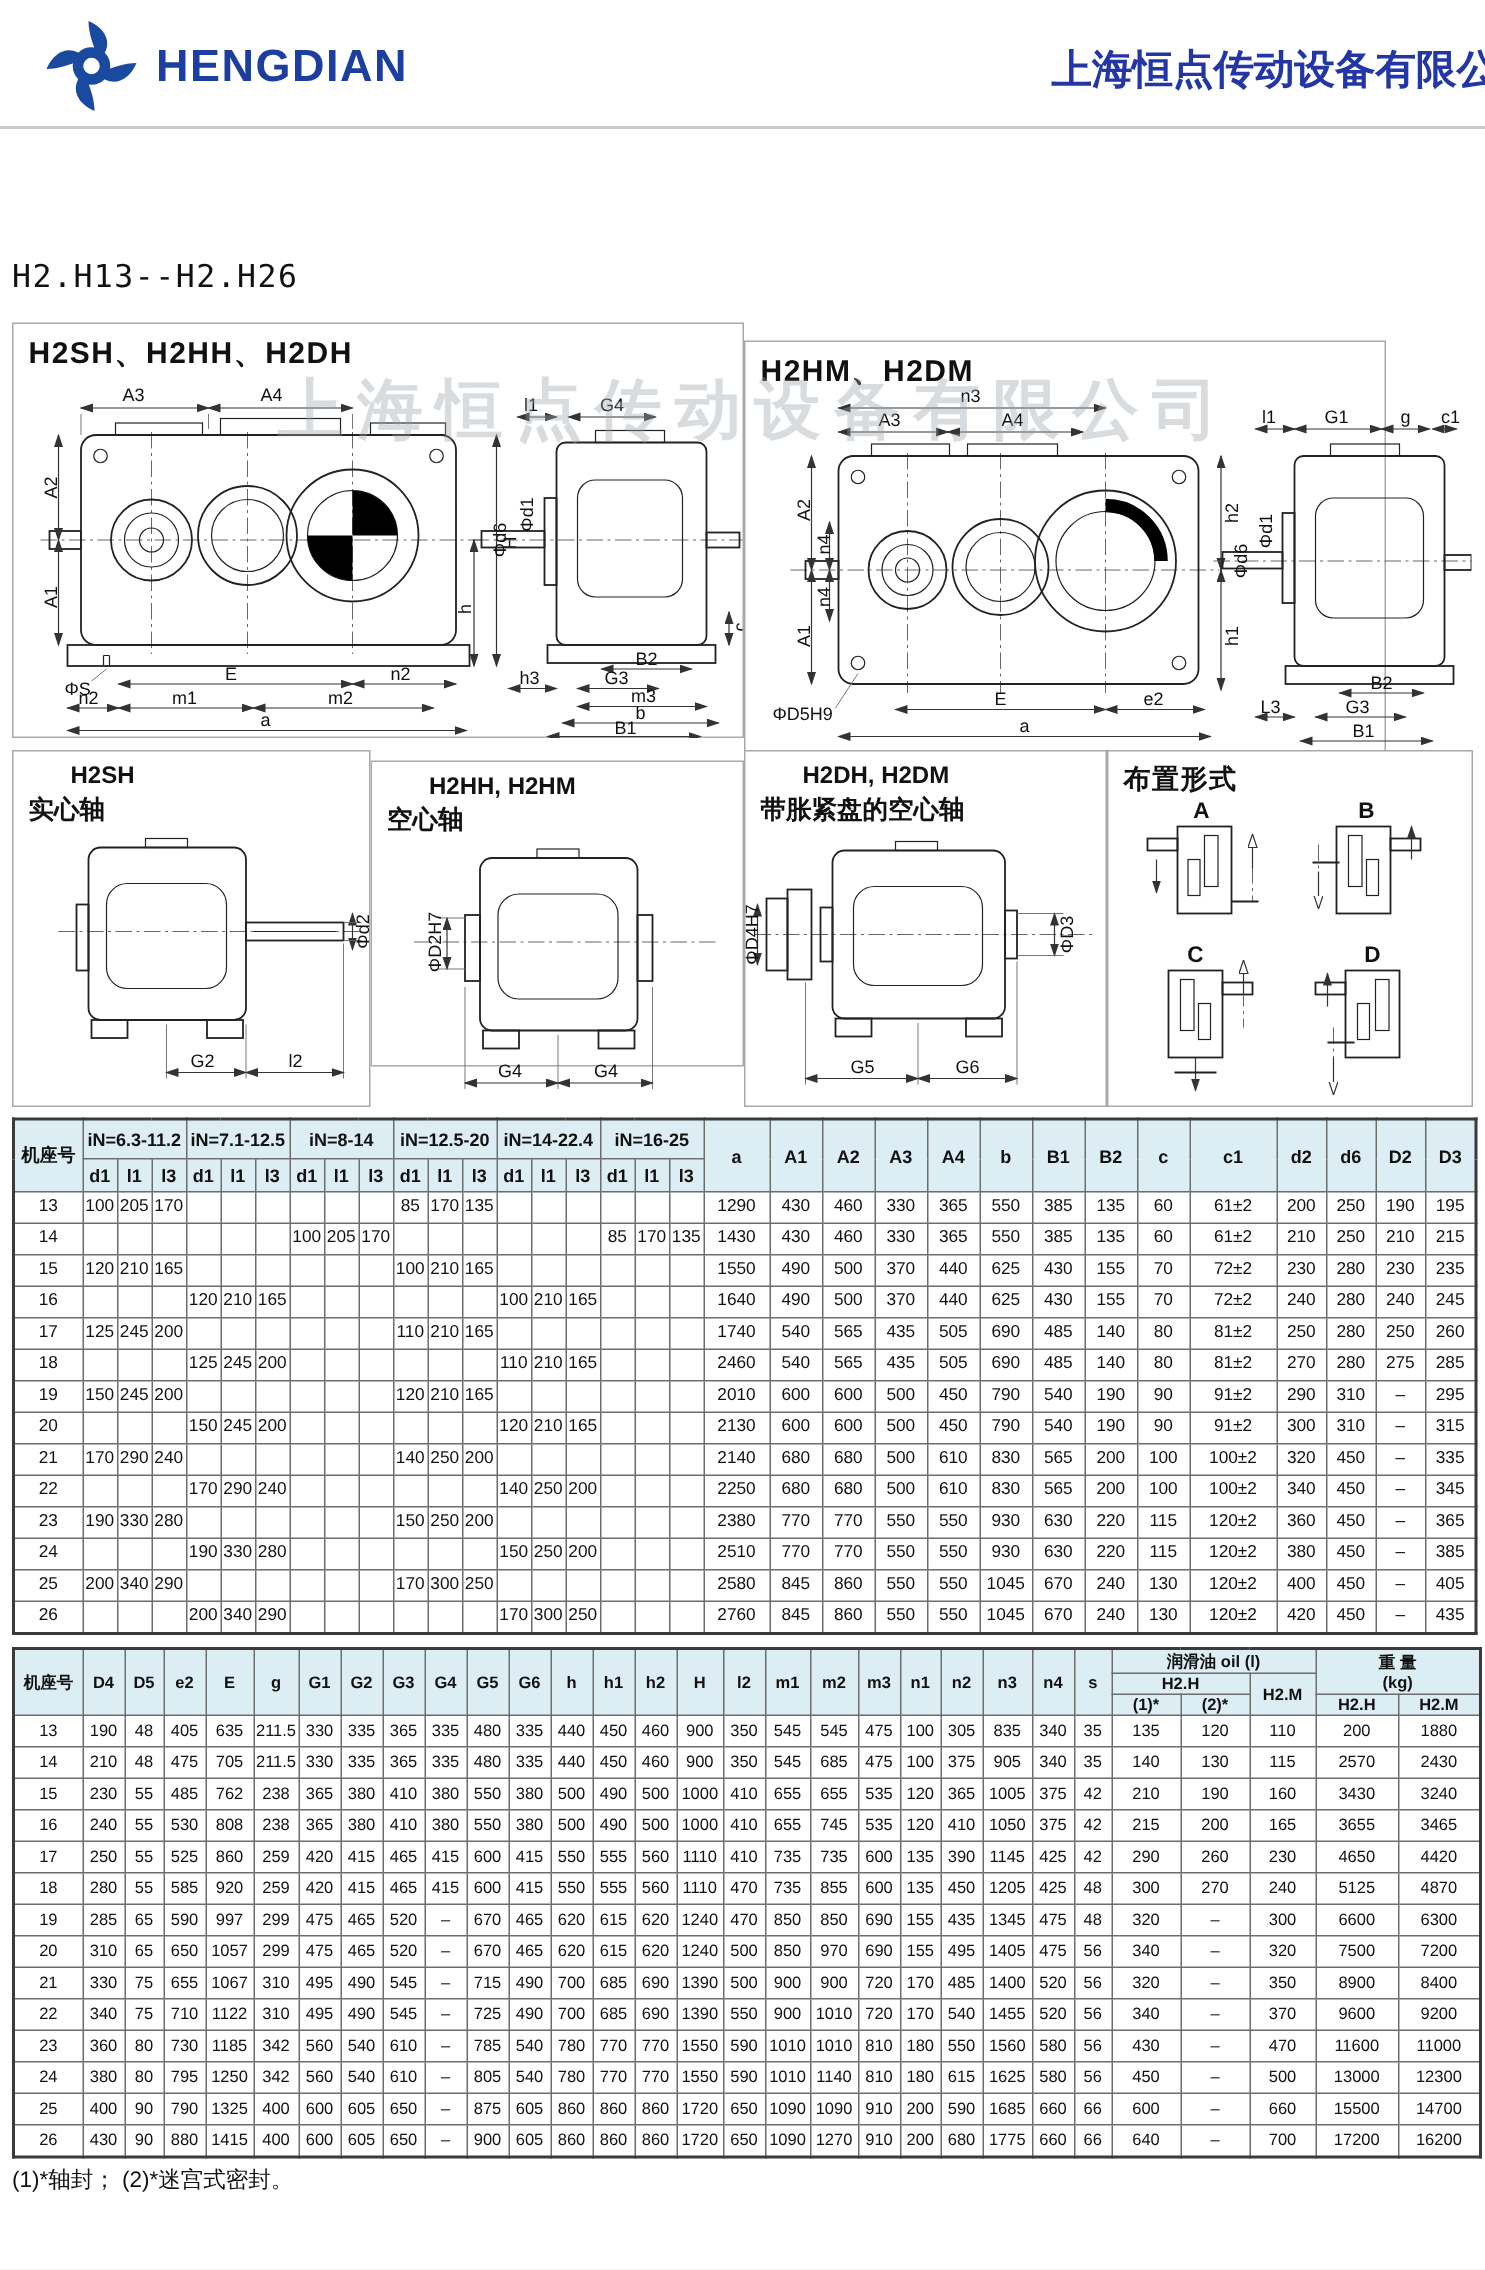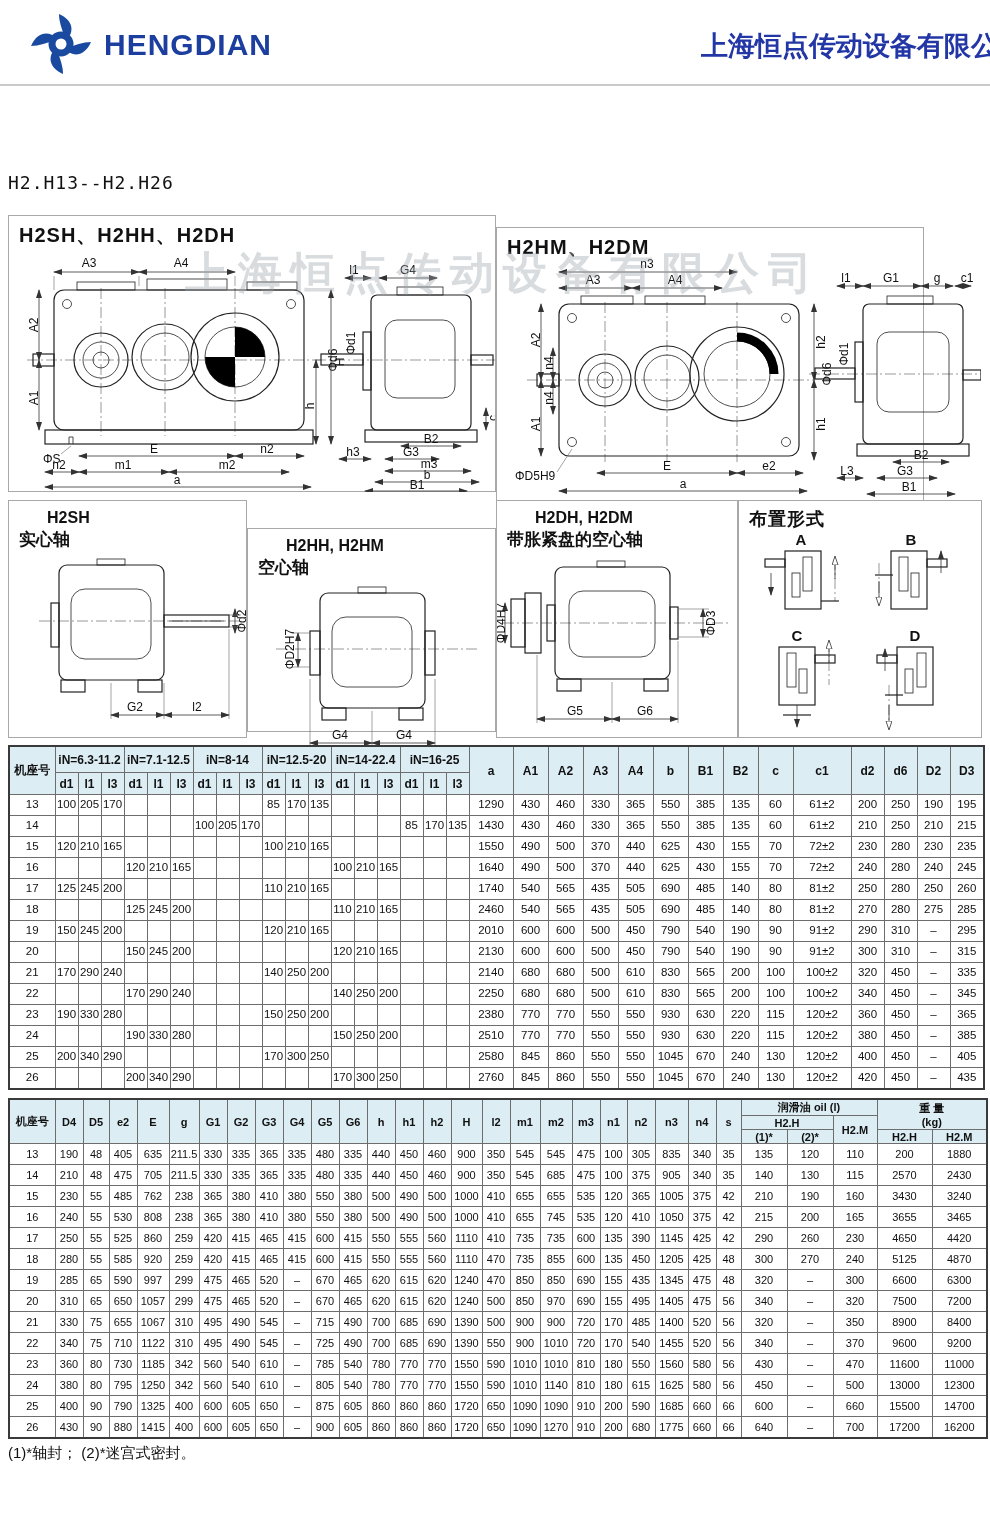--- a/index.html
+++ b/index.html
@@ -5,21 +5,21 @@
   html,body{margin:0;padding:0;background:#e8e8e8;}
   .page{position:relative;width:990px;height:1513px;background:#ffffff;margin:0 auto;
         font-family:"Liberation Sans",sans-serif;color:#111;overflow:hidden;padding-left:47px;}
   
   .logo{position:absolute;left:28px;top:12px;width:66px;height:64px;}
   .brand{position:absolute;left:104px;top:28px;font-size:30px;font-weight:bold;color:#1c3f9f;letter-spacing:1px;}
   .company{position:absolute;right:12px;top:28px;font-size:27px;font-weight:bold;color:#2236a6;}
   .hr{position:absolute;left:0;top:84px;width:990px;border-top:2px solid #c9c9c9;}
   .banner{position:absolute;left:0;top:106px;width:990px;height:40px;background:#cfe8f2;
           font-size:19px;font-weight:bold;line-height:40px;padding-left:10px;box-sizing:border-box;}
-  .model-range{position:absolute;left:8px;top:172px;font-family:"DejaVu Sans Mono",monospace;font-size:18px;letter-spacing:1px;}
+  .model-range{position:absolute;left:8px;top:172px;font-family:"DejaVu Sans Mono",monospace;font-size:21px;letter-spacing:1px;}
   
   .panel{position:absolute;background:#fff;border:1px solid #a8a8a8;box-sizing:border-box;text-decoration:underline;}
   .ptitle{position:absolute;left:10px;top:6px;font-size:20px;font-weight:bold;letter-spacing:1px;}
   .ptitle2{position:absolute;left:10px;top:6px;font-size:16px;font-weight:bold;line-height:21px;white-space:pre-line;margin-left:28px;}
   .psub{position:absolute;left:10px;top:27px;font-size:17px;font-weight:bold;}
   .watermark{position:absolute;left:185px;top:244px;font-size:44px;color:#9aa4ac;opacity:.38;
              letter-spacing:9px;pointer-events:none;white-space:nowrap;font-weight:bold;}
   svg .part{fill:none;stroke:#222;stroke-width:1.2;}
   svg .thin{fill:none;stroke:#222;stroke-width:0.8;}
   svg .diml{stroke:#333;stroke-width:0.8;fill:none;}
@@ -269,21 +269,21 @@
       <line class="ext" x1="102" y1="132" x2="102" y2="168"></line>
         <line class="ext" x1="155" y1="132" x2="155" y2="168"></line>
         <line class="ext" x1="220" y1="78" x2="220" y2="168"></line>
       <line class="diml" x1="102" y1="164" x2="155" y2="164" marker-start="url(#arr)" marker-end="url(#arr)"></line>
       <text class="dim" x="126" y="160" text-anchor="middle">G2</text>
       <line class="diml" x1="155" y1="164" x2="220" y2="164" marker-start="url(#arr)" marker-end="url(#arr)"></line>
       <text class="dim" x="188" y="160" text-anchor="middle">l2</text>
     </svg>
   </div>
 
-  <div class="panel" style="left:247px;top:528px;width:249px;height:204px;">
+  <div class="panel" style="left:247px;top:507px;width:249px;height:204px;">
     <div class="ptitle2">H2HH, H2HM</div>
     <div class="psub">空心轴</div>
     <svg style="position:absolute;left:0;top:50px;" width="247" height="186" viewBox="0 0 247 186">
       <line class="cl" x1="28" y1="70" x2="230" y2="70"></line>
       <rect class="part" x="72" y="14" width="105" height="115" rx="8"></rect>
       <rect class="thin" x="110" y="8" width="28" height="6"></rect>
       <rect class="thin" x="84" y="38" width="80" height="70" rx="14"></rect>
       <rect class="part" x="62" y="52" width="10" height="44"></rect>
       <rect class="part" x="177" y="52" width="10" height="44"></rect>
       <rect class="part" x="74" y="129" width="24" height="12"></rect>

